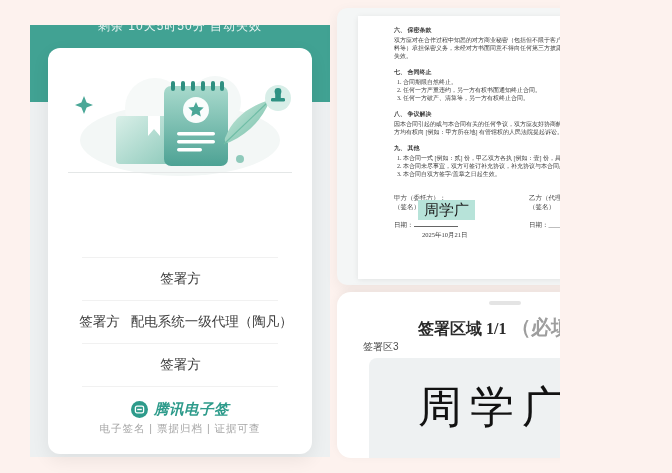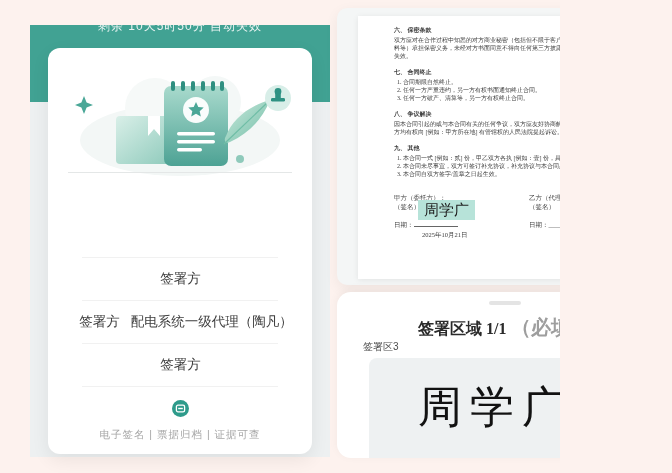--- a/index.html
+++ b/index.html
@@ -20,21 +20,21 @@
   .illu { display:block; margin:12px auto 0; }
 
   .parties { position:absolute; top:209px; left:34px; right:34px; border-bottom:1px solid #f1f1f1; }
   .party-row { height:43px; display:flex; align-items:center; justify-content:center;
     border-top:1px solid #f1f1f1; font-size:13.5px; color:#3d3d3d; white-space:nowrap; }
   .party-role { margin-right:11px;margin-left:12px; }
 
   .brand { position:absolute; top:352px; left:0; width:100%; text-align:center; }
   .brand-row { display:inline-flex; align-items:center; gap:6px; }
   .brand-name { font-size:14.5px; font-weight:800; font-style:italic; color:#2e9b8b; letter-spacing:0.5px; }
-  .tagline { margin-top:7px; font-size:10.5px; color:#a6a6a6; letter-spacing:1px; }
+  .tagline { font-size:10.5px; color:#a6a6a6; letter-spacing:1px; }
 
   
   .doc-card { position:absolute; left:337px; top:8px; width:330px; height:277px;
     background:#f4f6f6; border-radius:10px; box-shadow:0 4px 14px rgba(0,0,0,0.06); overflow:hidden; }
   .doc-page { position:absolute; left:21px; top:8px; width:286px; height:263px;
     background:#fff; box-shadow:0 1px 6px rgba(0,0,0,0.08); overflow:hidden; }
   .doc-content { position:absolute; left:36px; top:10px; width:238px;
     font-family:"Liberation Serif", serif; font-size:6px; line-height:8px; color:#3c3c3c; }
   .doc-h { font-weight:bold; margin-top:8px; margin-bottom:2px; }
   .doc-h:first-child { margin-top:0; }
@@ -152,20 +152,21 @@
         </div>
       </div>
 
       <div class="brand">
         <div class="brand-row">
           <svg width="17" height="17" viewBox="0 0 17 17">
             <circle cx="8.5" cy="8.5" r="8.5" fill="#2e9b8b"></circle>
             <rect x="4.4" y="5.2" width="8.2" height="6.6" rx="1.6" fill="none" stroke="#ffffff" stroke-width="1.3"></rect>
             <rect x="6.2" y="7.8" width="4.6" height="1.4" fill="#ffffff"></rect>
           </svg>
+          <span class="brand-name">腾讯电子签</span>
         </div>
         <div class="tagline">电子签名 | 票据归档 | 证据可查</div>
       </div>
     </div>
   </div>
 
   <div class="doc-card">
     <div class="doc-page">
       <div class="doc-content">
         <div class="doc-h">六、 保密条款</div>

